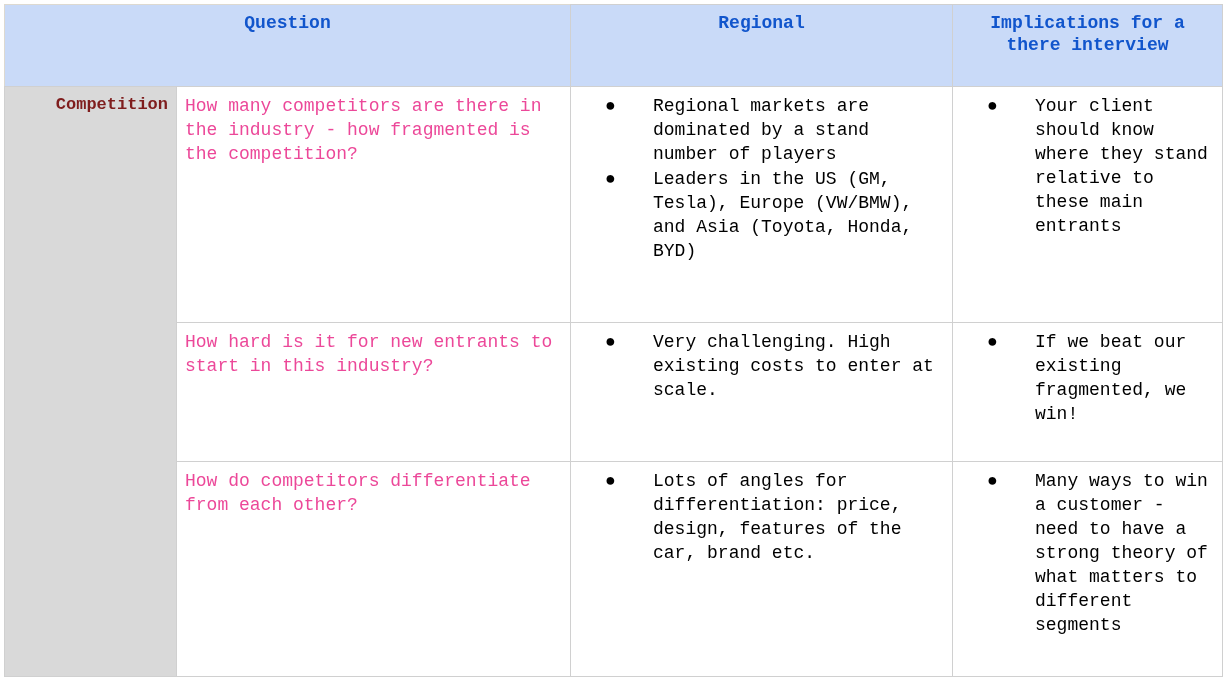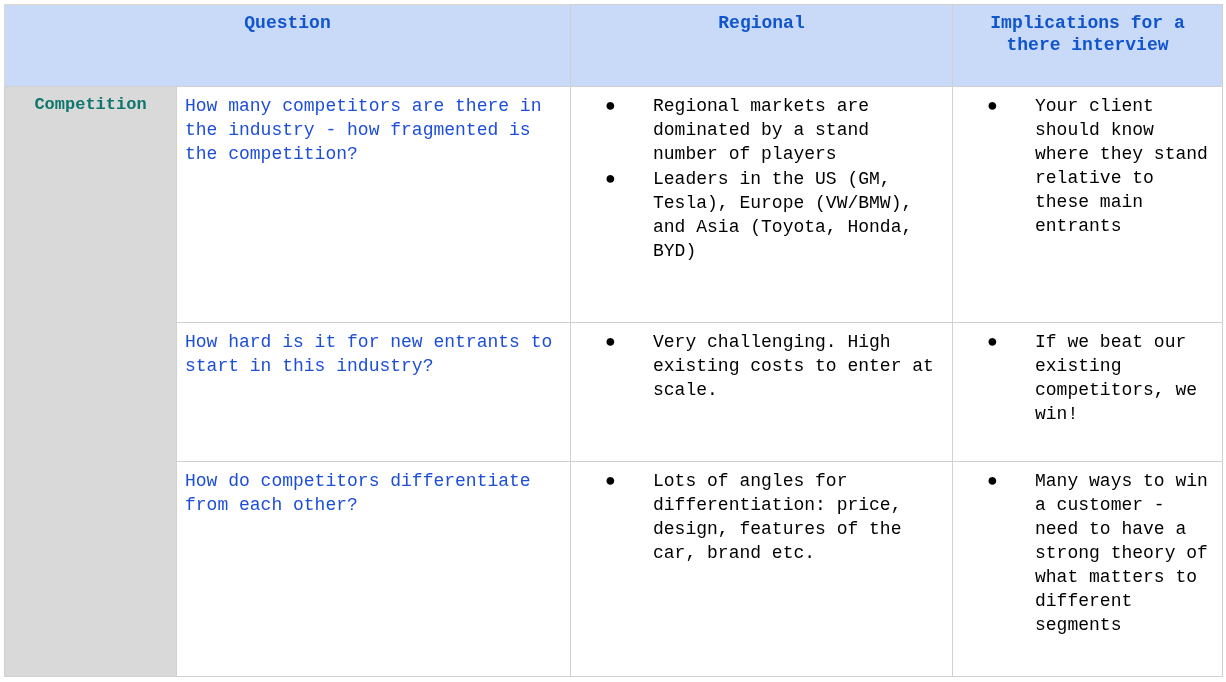--- a/index.html
+++ b/index.html
@@ -58,34 +58,34 @@
     vertical-align: middle;
     height: 82px;
     padding: 6px 10px;
     border-color: #c7c7c7;
   }
   .hdr.hdr-question { border-left-color: #ddd9d0; border-top-color: #ddd9d0; }
 
   
   .rowlabel {
     background: #d9d9d9;
-    color: #0f766e;
+    color: #7f1d1d;
     font-weight: bold;
     font-size: 17px;
-    text-align: center;
+    text-align: right;
     vertical-align: middle;
     border-color: #d0d0d0;
   }
 
   
   .qcell {
     padding: 12px 14px 12px 13px;
     font-size: 18px;
     line-height: 1.33;
-    color: #1d4ed8;
+    color: #ec4899;
   }
 
   
   .bcell {
     padding: 12px 10px 12px 8px;
     font-size: 18px;
     line-height: 1.33;
     color: #000000;
   }
   .bcell ul {
@@ -165,21 +165,21 @@
             <li>
               <span class="bullet">●</span>
               <span>Very challenging. High existing costs to enter at scale.</span>
             </li>
           </ul>
         </td>
         <td class="bcell">
           <ul>
             <li>
               <span class="bullet">●</span>
-              <span>If we beat our existing competitors, we win!</span>
+              <span>If we beat our existing fragmented, we win!</span>
             </li>
           </ul>
         </td>
       </tr>
 
       <tr class="r3">
         <td class="qcell">How do competitors differentiate from each other?</td>
         <td class="bcell">
           <ul>
             <li>

